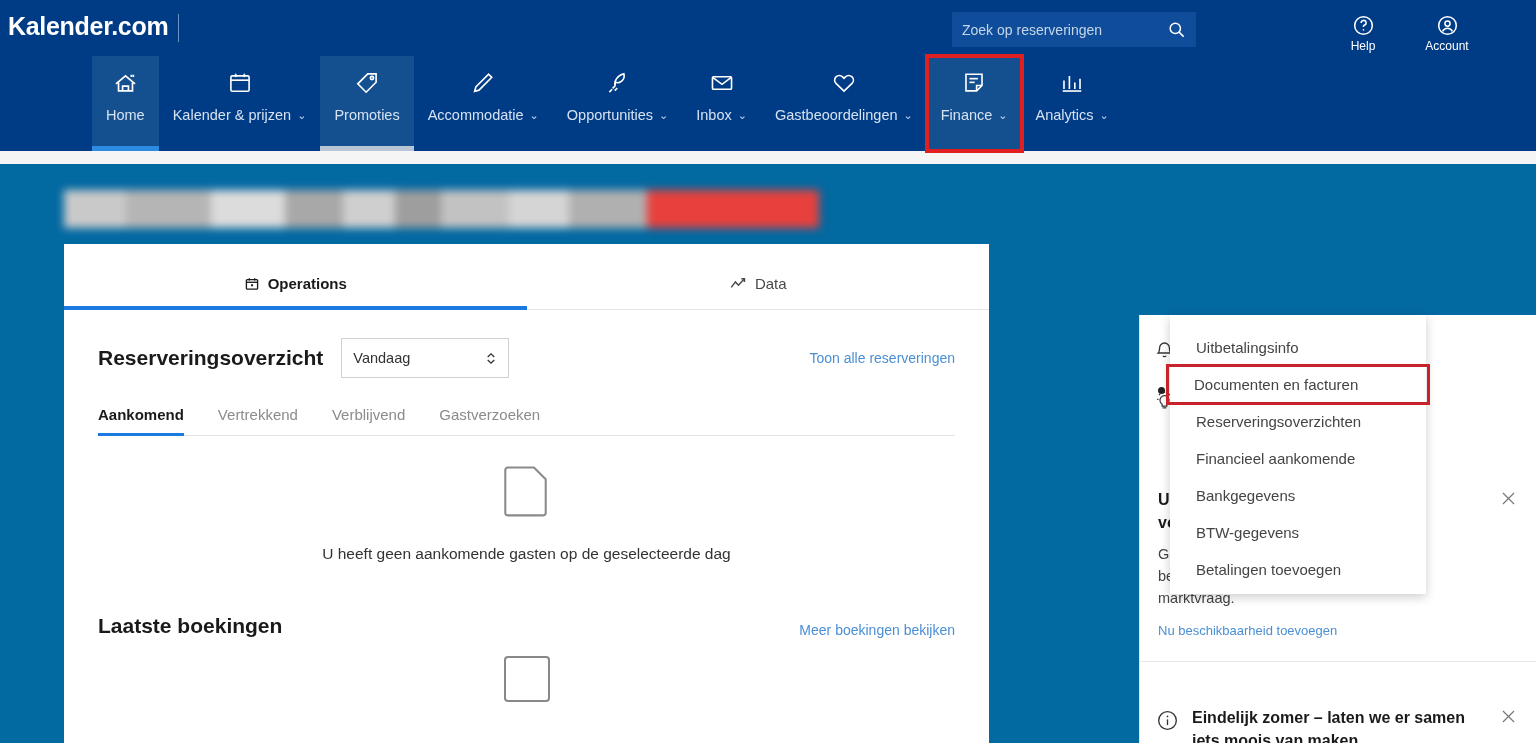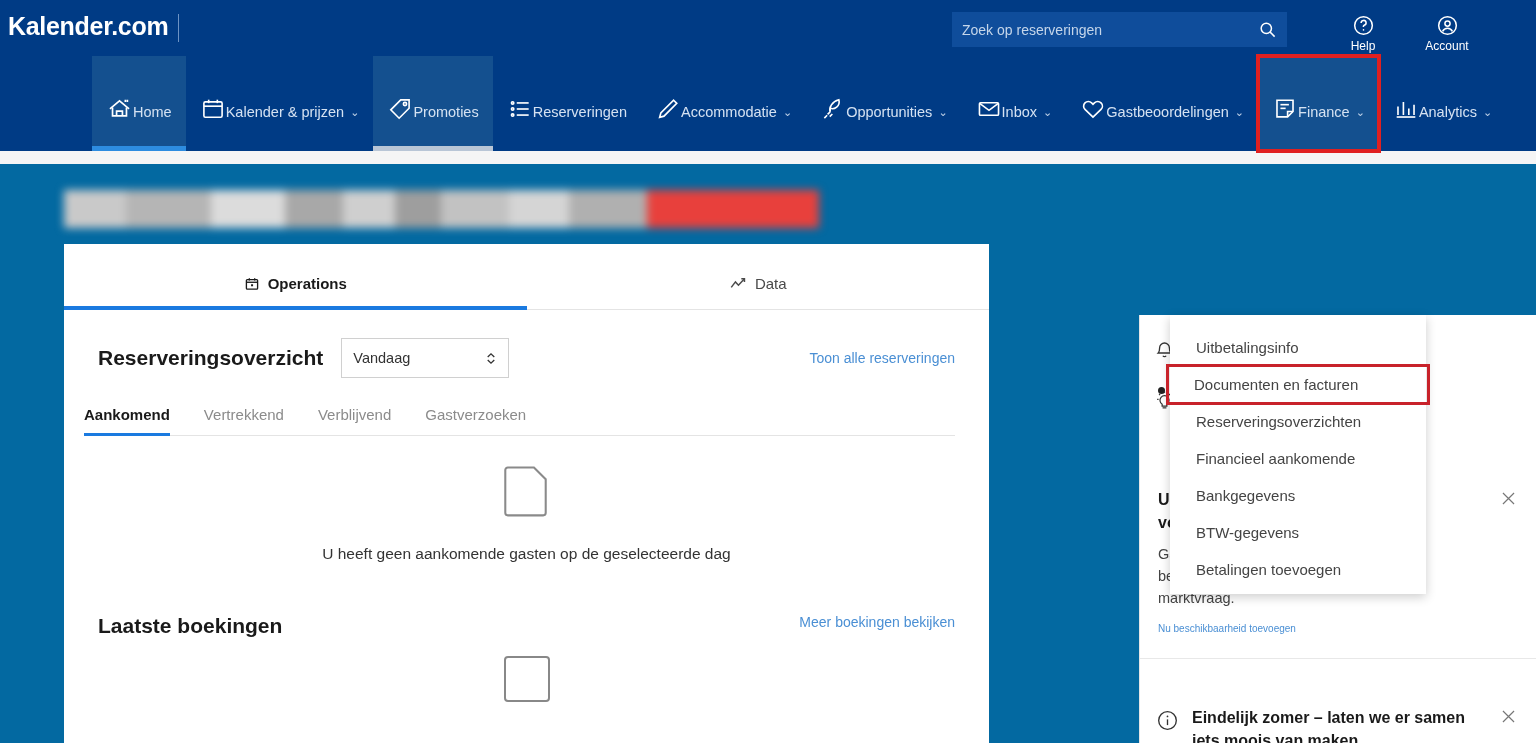--- a/index.html
+++ b/index.html
@@ -25,21 +25,21 @@
     position: absolute; left: 8px; top: 12px;
     color: #fff; font-size: 25px; font-weight: 700;
     letter-spacing: -0.3px;
   }
   .brand-divider {
     position: absolute; left: 178px; top: 14px;
     width: 1px; height: 28px; background: #6d93c4;
   }
   .search-box {
     position: absolute; left: 952px; top: 12px;
-    width: 335px; height: 35px;
+    width: 244px; height: 35px;
     background: #0f4d9b;
     display: flex; align-items: center;
     padding: 8px 10px;
   }
   .search-box input {
     flex: 1; background: transparent; border: none; outline: none;
     color: #fff; font-size: 14px;
     font-family: "Liberation Sans", sans-serif;
   }
   .search-box input::placeholder { color: #c5d6ea; }
@@ -56,21 +56,21 @@
   .nav {
     position: absolute; top: 56px; left: 0;
     height: 95px; width: 100%;
     display: flex; align-items: flex-start;
     padding-left: 92px;
   }
   .nav-item {
     position: relative;
     height: 95px;
     padding: 10px 14px 0 14px;
-    display: flex; flex-direction: row; align-items: center;
+    display: flex; flex-direction: column; align-items: center;
     justify-content: flex-start;
     color: #d5e2f2; cursor: pointer;
     white-space: nowrap;
   }
   .nav-item .nav-ico { height: 34px; display: flex; align-items: center; }
   .nav-item .nav-lbl {
     font-size: 14.5px; margin-top: 7px;
     display: flex; align-items: center; gap: 6px;
   }
   .nav-item.active { background: #14508f; }
@@ -135,42 +135,42 @@
     margin-left: 18px; width: 168px; height: 40px;
     border: 1px solid #d0d0d0; background: #fff;
     display: flex; align-items: center; justify-content: space-between;
     padding: 0 11px; font-size: 14.5px; color: #333; cursor: pointer;
   }
   .link { color: #4a8fd4; font-size: 14px; cursor: pointer; }
   .section-head .link { margin-left: auto; }
 
   .subtabs {
     display: flex; gap: 34px;
-    margin: 28px 34px 0 20px;
+    margin: 28px 34px 0 34px;
     border-bottom: 1px solid #e4e4e4;
     position: relative;
   }
   .subtab {
     padding-bottom: 12px; font-size: 15px; color: #8b8b8b; cursor: pointer;
     position: relative;
   }
   .subtab.active { color: #1a1a1a; font-weight: 700; }
   .subtab.active::after {
     content:''; position: absolute; left: 0; right: 0; bottom: -1px;
     height: 3px; background: #1a7ae0;
   }
 
   .empty-state {
     margin-top: 30px; text-align: center;
     color: #333; font-size: 15.5px; line-height: 1.55;
   }
   .empty-state .etext { max-width: 420px; margin: 22px auto 0 auto; }
 
   .last-bookings {
-    display: flex; align-items: flex-start;
+    display: flex; align-items: flex-end;
     padding: 0 34px; margin-top: 48px;
   }
   .last-bookings .lb-title { font-size: 21px; font-weight: 700; color: #1a1a1a; }
   .last-bookings .link { margin-left: auto; }
   .lb-doc {
     margin: 18px auto 0 auto; width: 46px; height: 46px;
     border: 2px solid #888; border-radius: 4px;
   }
 
   
@@ -195,21 +195,21 @@
     border-bottom: 1px solid #e8e8e8;
   }
   .side-card .sc-title {
     font-size: 16px; font-weight: 700; color: #1a1a1a; line-height: 1.42;
   }
   .side-card .sc-body {
     font-size: 14.5px; color: #444; line-height: 1.5; margin-top: 10px;
   }
   .side-card .sc-link {
     display: inline-block; margin-top: 13px;
-    font-size: 10px; color: #4a8fd4; cursor: pointer;
+    font-size: 13px; color: #4a8fd4; cursor: pointer;
   }
   .sc-close {
     position: absolute; right: 18px; top: 22px;
     color: #777; cursor: pointer; line-height: 1;
   }
   .sc-info {
     position: absolute; left: 16px; top: 24px; color: #333;
   }
   #sidecard-availability { top: 152px; padding-left: 18px; padding-right: 52px; }
   #sidecard-summer { top: 370px; }
@@ -309,35 +309,20 @@
         <svg width="26" height="26" viewBox="0 0 24 24" fill="none" stroke="#fff" stroke-width="1.5">
           <path d="M12.7 3.6H20.4v7.7L11.2 20.5 3.5 12.8z"></path>
             <circle cx="16.6" cy="7.4" r="1.5"></circle>
         </svg>
       </span>
       <span class="nav-lbl">
           <span>Promoties</span>
         </span>
     </div>
 
-    <div class="nav-item">
-      <span class="nav-ico">
-        <svg width="26" height="26" viewBox="0 0 24 24" fill="none" stroke="#fff" stroke-width="1.5">
-          <circle cx="5.2" cy="6.4" r="1.1"></circle>
-            <circle cx="5.2" cy="12" r="1.1"></circle>
-            <circle cx="5.2" cy="17.6" r="1.1"></circle>
-          <line x1="9" y1="6.4" x2="20" y2="6.4"></line>
-            <line x1="9" y1="12" x2="20" y2="12"></line>
-            <line x1="9" y1="17.6" x2="20" y2="17.6"></line>
-        </svg>
-      </span>
-      <span class="nav-lbl">
-          <span>Reserveringen</span>
-        </span>
-    </div>
 
     <div class="nav-item">
       <span class="nav-ico">
         <svg width="26" height="26" viewBox="0 0 24 24" fill="none" stroke="#fff" stroke-width="1.5">
           <path d="M17.2 3.9 20.1 6.8 8.3 18.6l-4 1.1 1.1-4z"></path>
         </svg>
       </span>
       <span class="nav-lbl">
         <span>Accommodatie</span>
         <span class="caret">⌄</span>

